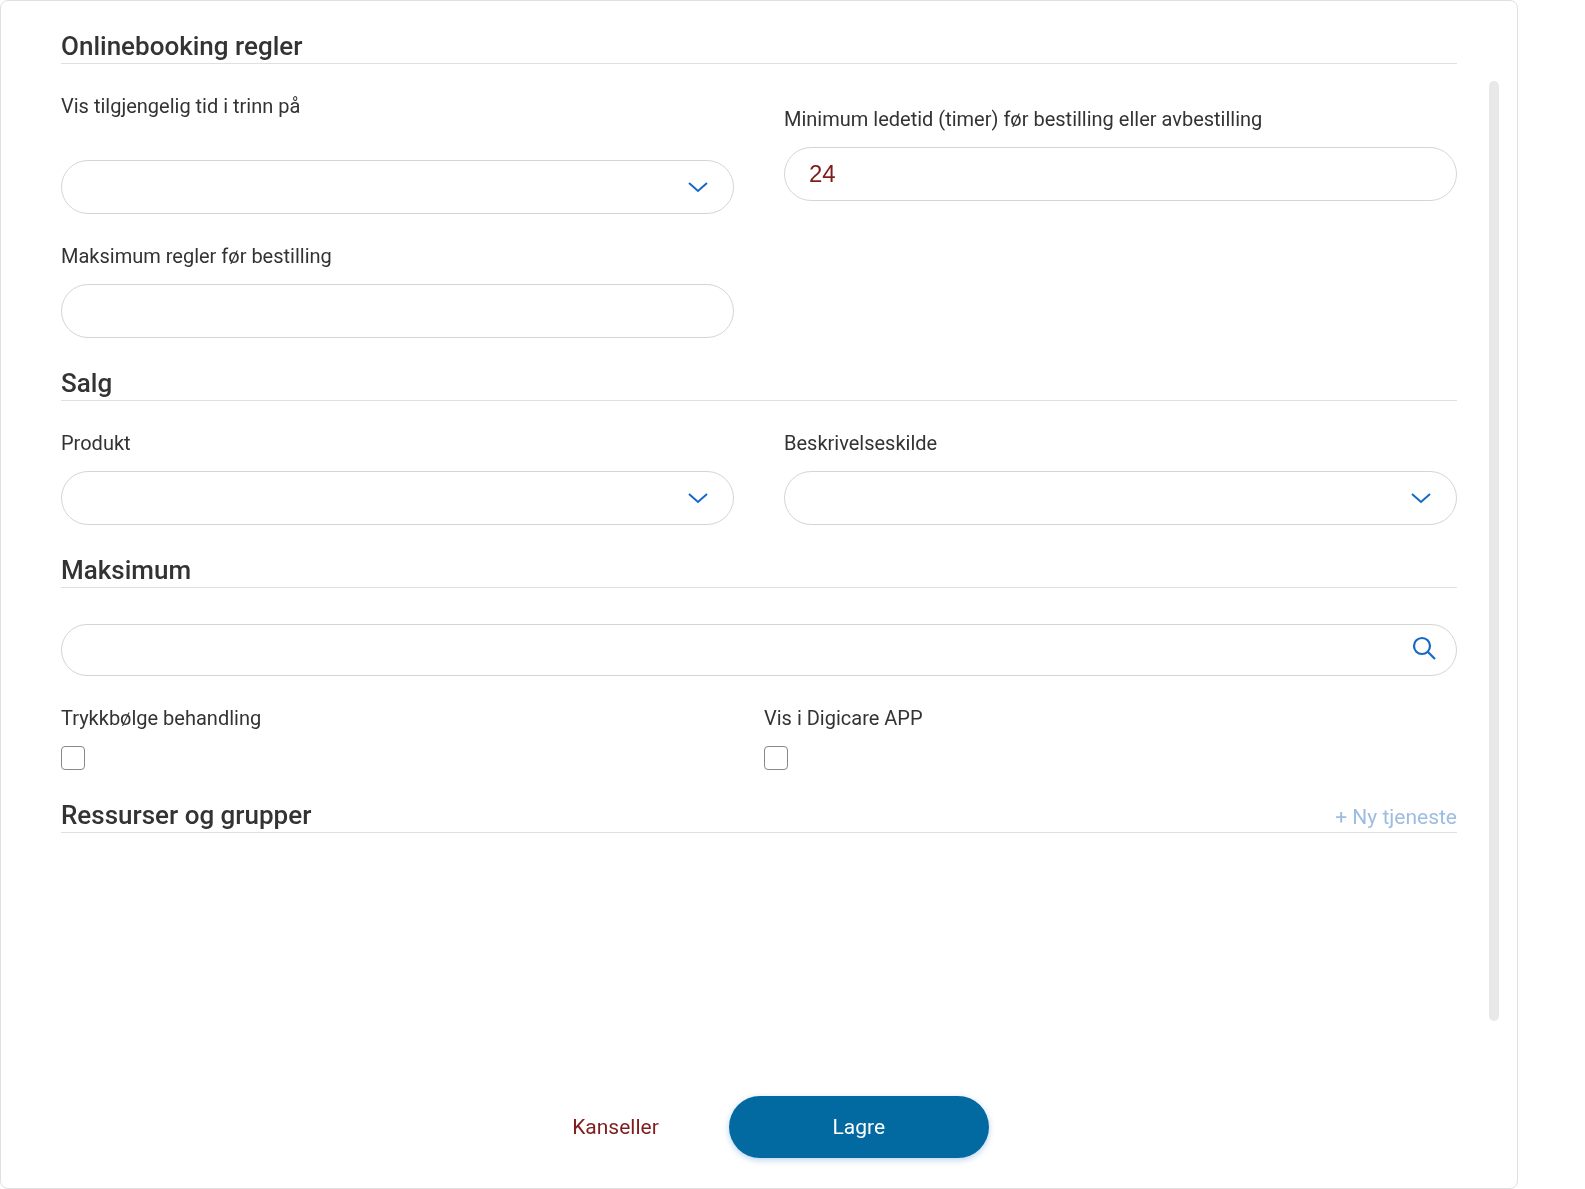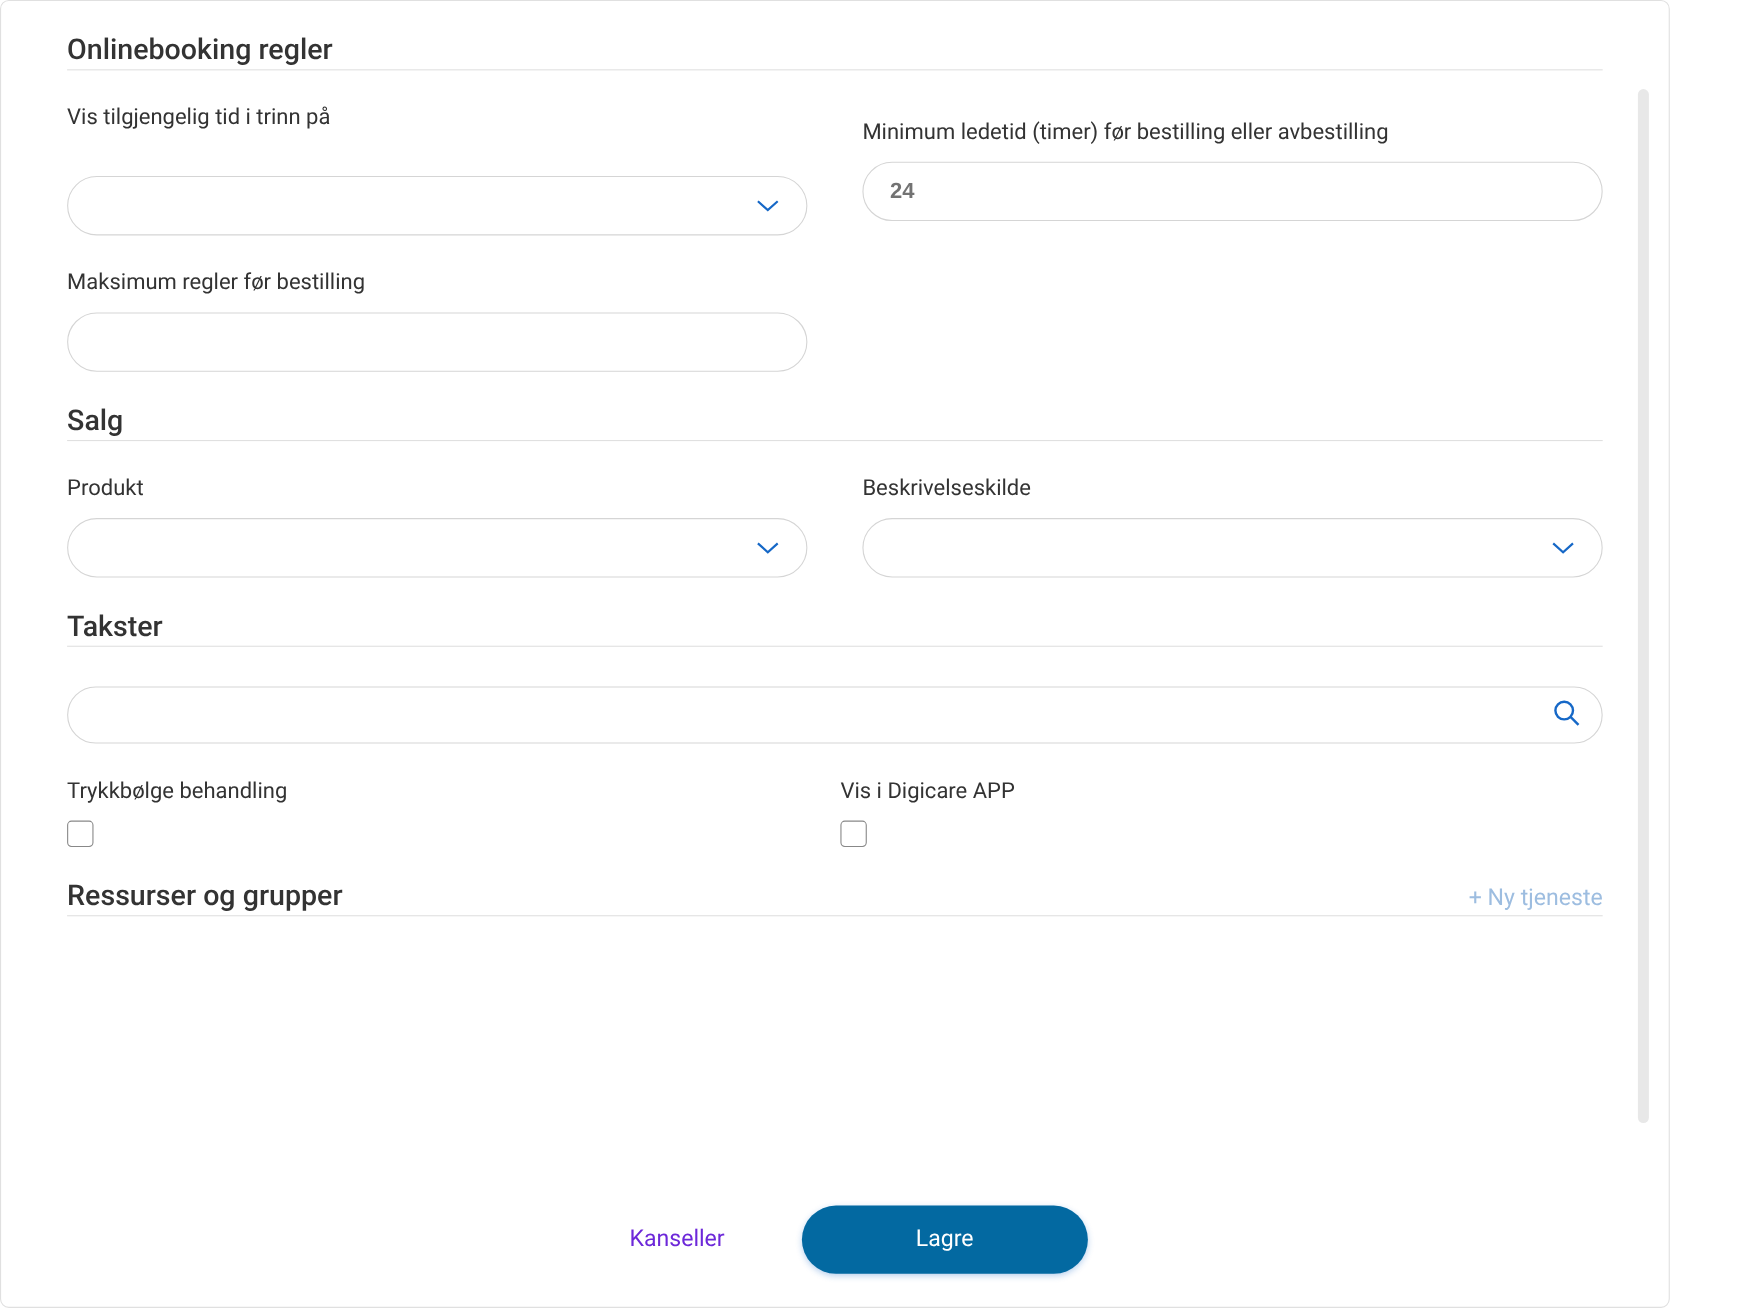--- a/index.html
+++ b/index.html
@@ -67,25 +67,24 @@
       color: #333;
       margin-bottom: 16px;
       font-weight: 400;
     }
     .form-input {
       width: 100%;
       height: 54px;
       border: 1px solid #d5d5d5;
       border-radius: 27px;
       padding: 0 24px;
-      font-size: 20px;
-      color: #737373;
+      font-size: 24px;
+      color: #7f1d1d;
       outline: none;
       background: #fff;
-      font-weight: bold;
     }
     .form-select {
       width: 100%;
       height: 54px;
       border: 1px solid #d5d5d5;
       border-radius: 27px;
       padding: 0 24px;
       font-size: 20px;
       color: #333;
       outline: none;
@@ -153,21 +152,21 @@
       gap: 70px;
       position: absolute;
       bottom: 30px;
       left: 0;
       right: 0;
     }
     .btn-cancel {
       background: none;
       border: none;
       font-size: 21px;
-      color: #6d28d9;
+      color: #7f1d1d;
       cursor: pointer;
       font-family: inherit;
       margin-left: 43px;
     }
     .btn-save {
       background: #0369a1;
       border: none;
       color: #fff;
       font-size: 21px;
       font-weight: 400;
@@ -241,21 +240,21 @@
         <span class="chevron-down">
           <svg viewBox="0 0 22 14">
               <polyline points="2,3 11,11 20,3"></polyline>
             </svg>
         </span>
       </div>
     </div>
   </div>
 
   <div class="section-header">
-    <span>Takster</span>
+    <span>Maksimum</span>
   </div>
 
   <div class="search-wrap">
     <input class="search-input" type="text" value="" style="">
     <span class="search-icon">
       <svg viewBox="0 0 26 26">
           <circle cx="11" cy="11" r="8"></circle>
           <line x1="17" y1="17" x2="24" y2="24"></line>
         </svg>
     </span>

